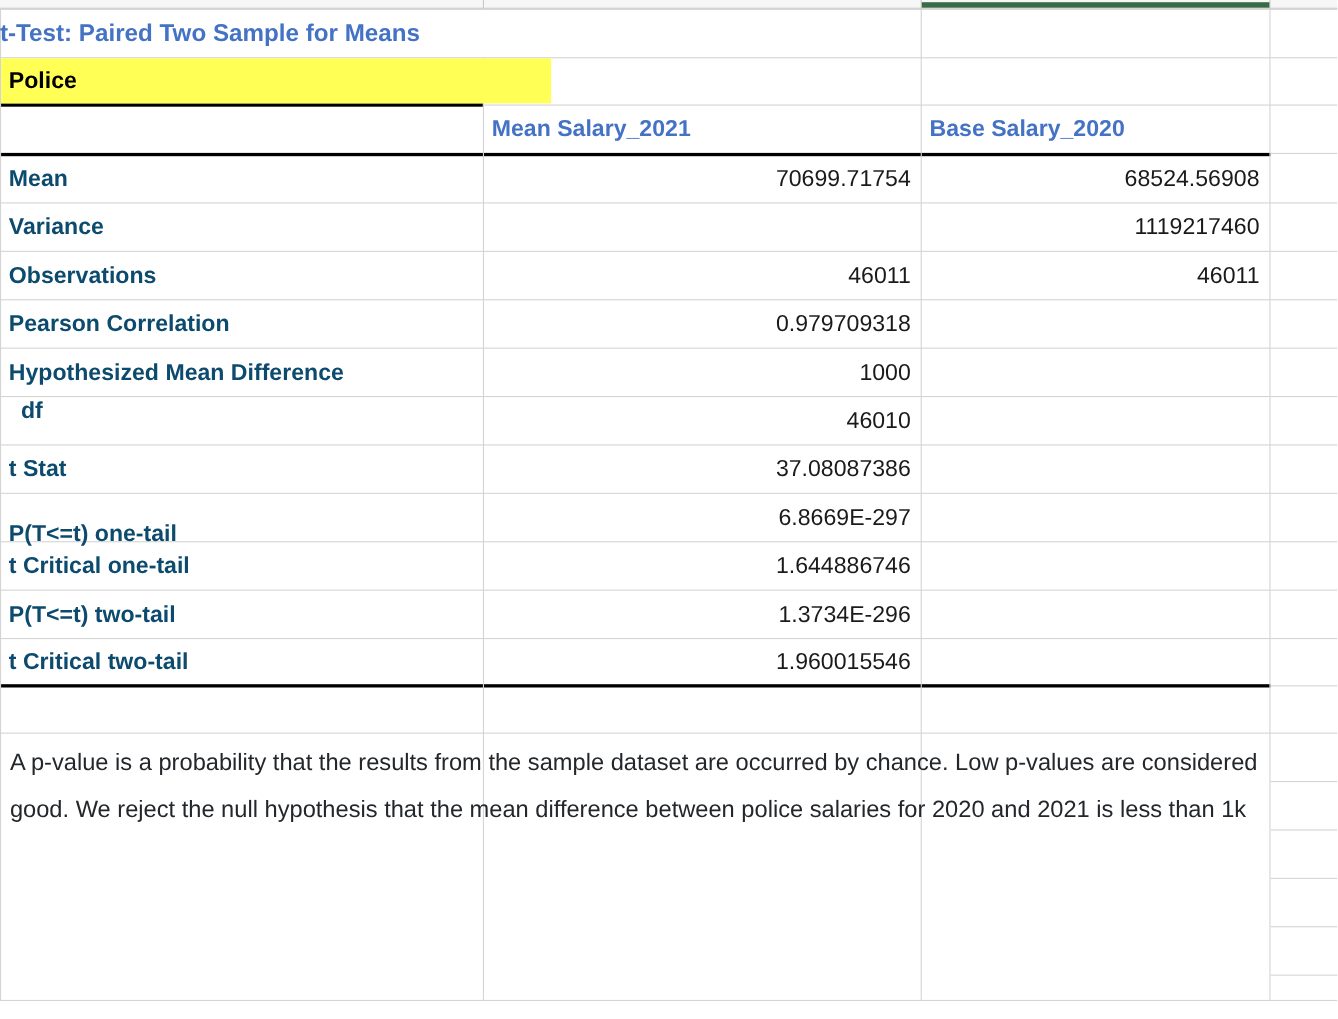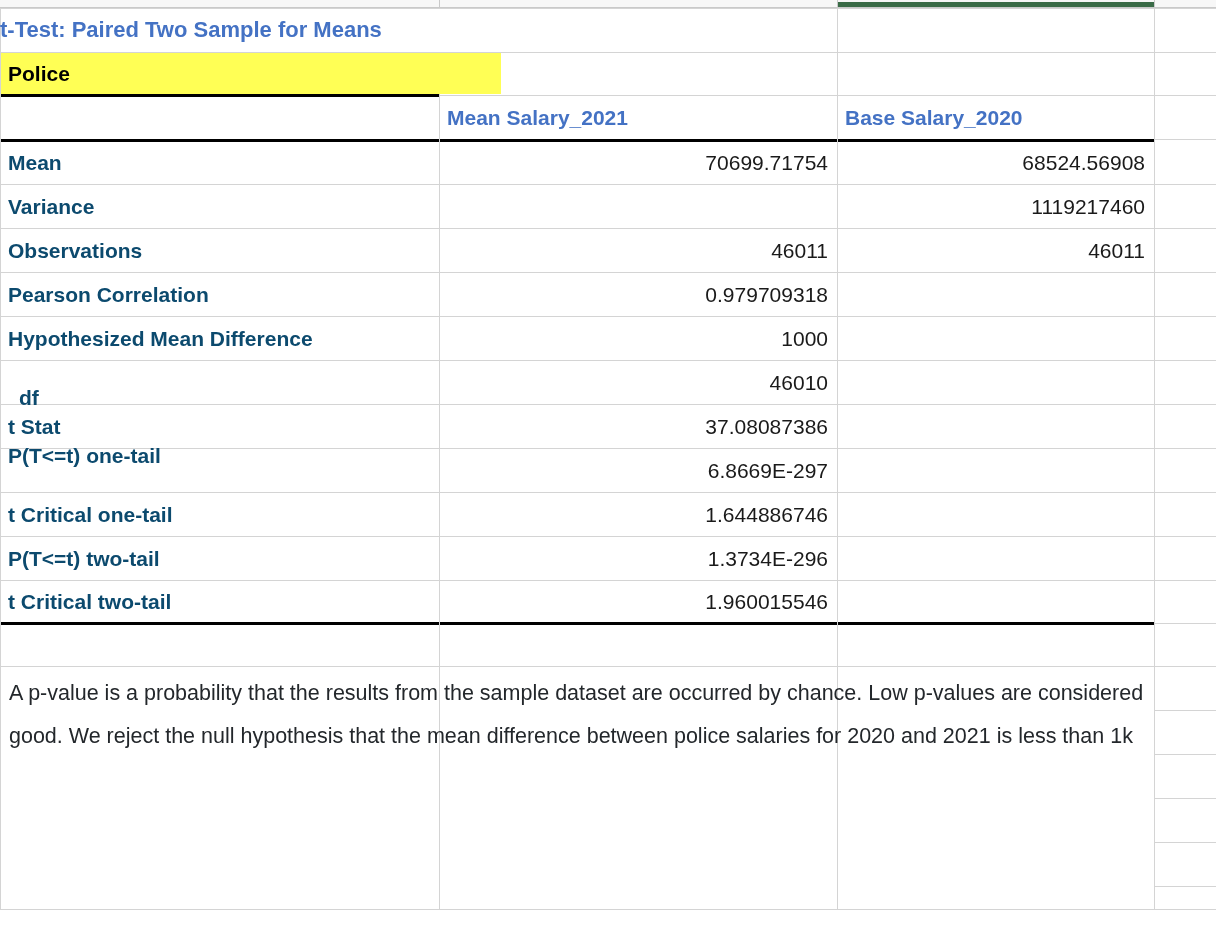--- a/index.html
+++ b/index.html
@@ -181,29 +181,29 @@
   <div class="cell num" style="left:838px; top:229px; width:316px; height:43px;">46011</div>
 
   <div class="cell label" style="left:1px; top:273px; width:438px; height:43px;">Pearson Correlation</div>
   <div class="cell num" style="left:440px; top:273px; width:397px; height:43px;">0.979709318</div>
   <div class="cell num" style="left:838px; top:273px; width:316px; height:43px;"></div>
 
   <div class="cell label" style="left:1px; top:317px; width:438px; height:43px;">Hypothesized Mean Difference</div>
   <div class="cell num" style="left:440px; top:317px; width:397px; height:43px;">1000</div>
   <div class="cell num" style="left:838px; top:317px; width:316px; height:43px;"></div>
 
-  <div class="cell label" style="left:1px; top:376px; width:438px; height:43px;padding-left:18px;">df</div>
+  <div class="cell label" style="left:1px; top:352px; width:438px; height:43px;padding-left:18px;">df</div>
   <div class="cell num" style="left:440px; top:361px; width:397px; height:43px;">46010</div>
   <div class="cell num" style="left:838px; top:361px; width:316px; height:43px;"></div>
 
   <div class="cell label" style="left:1px; top:405px; width:438px; height:43px;">t Stat</div>
   <div class="cell num" style="left:440px; top:405px; width:397px; height:43px;">37.08087386</div>
   <div class="cell num" style="left:838px; top:405px; width:316px; height:43px;"></div>
 
-  <div class="cell label" style="left:1px; top:434px; width:438px; height:43px;">P(T&lt;=t) one-tail</div>
+  <div class="cell label" style="left:1px; top:464px; width:438px; height:43px;">P(T&lt;=t) one-tail</div>
   <div class="cell num" style="left:440px; top:449px; width:397px; height:43px;">6.8669E-297</div>
   <div class="cell num" style="left:838px; top:449px; width:316px; height:43px;"></div>
 
   <div class="cell label" style="left:1px; top:493px; width:438px; height:43px;">t Critical one-tail</div>
   <div class="cell num" style="left:440px; top:493px; width:397px; height:43px;">1.644886746</div>
   <div class="cell num" style="left:838px; top:493px; width:316px; height:43px;"></div>
 
   <div class="cell label" style="left:1px; top:537px; width:438px; height:43px;">P(T&lt;=t) two-tail</div>
   <div class="cell num" style="left:440px; top:537px; width:397px; height:43px;">1.3734E-296</div>
   <div class="cell num" style="left:838px; top:537px; width:316px; height:43px;"></div>

